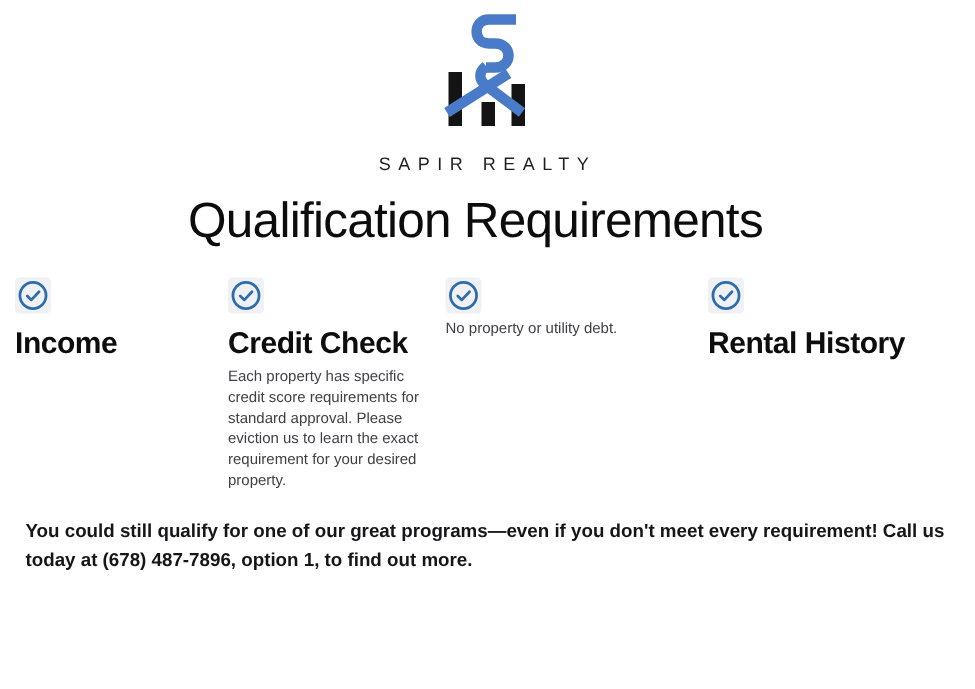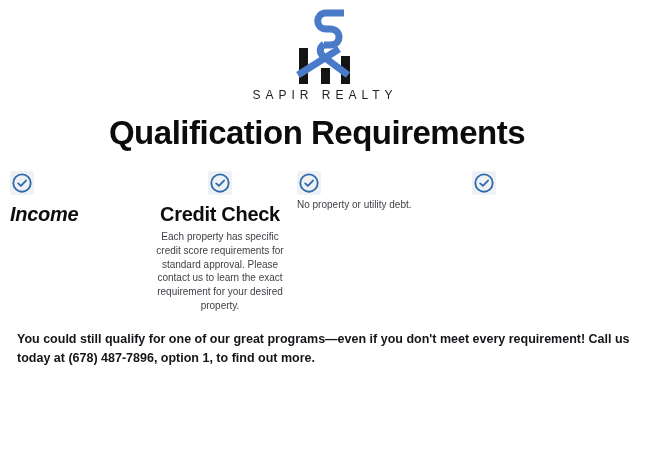--- a/index.html
+++ b/index.html
@@ -9,48 +9,48 @@
     overflow: hidden;
     font-family: "Liberation Sans", sans-serif;
     -webkit-font-smoothing: antialiased;
   }
   .page { width: 650px; height: 459px; position: relative; }
 
   
   .brand { padding-top: 8px; text-align: center; }
   .brand svg { display: block; margin: 0 auto; }
   .brand-name {
-    margin-top: 2px;
+    margin-top: 16px;
     font-size: 12px;
     letter-spacing: 5px;
     font-weight: 400;
     color: #1f1f1f;
   }
 
   
   h1.title {
     margin: 12px 16px 0 0;
     text-align: center;
     font-size: 33px;
-    font-weight: 700;
+    font-weight: 400;
     letter-spacing: -0.5px;
     color: #0c0c0c;
   }
 
   
   .cols {
     display: flex;
     align-items: flex-start;
     margin-top: 19px;
     padding: 0 8px 0 10px;
     gap: 9px;
   }
   .col { flex: 0 0 auto; }
-  .col-0 { width: 133px; font-style: italic; }
-  .col-1 { width: 136px; text-align: center; }
+  .col-0 { width: 133px; }
+  .col-1 { width: 136px; }
   .col-2 { width: 166px; }
   .col-3 { width: 172px; }
 
   .icon-tile {
     display: inline-flex;
     align-items: center;
     justify-content: center;
     width: 24px; height: 24px;
     background: #f0f1f4;
     border-radius: 3px;
@@ -116,39 +116,40 @@
     </section>
 
     <section class="col col-1">
       <span class="icon-tile">
         <svg width="22" height="22" viewBox="0 0 24 24">
           <circle cx="12" cy="12" r="9.5" fill="none" stroke="#2e6cab" stroke-width="2"></circle>
           <path d="M7.8 12.4 L10.8 15.2 L16.4 9.3" fill="none" stroke="#2e6cab" stroke-width="2" stroke-linecap="round" stroke-linejoin="round"></path>
         </svg>
       </span>
       <h2>Credit Check</h2>
-      <p>Each property has specific credit score requirements for standard approval. Please contact us to learn the exact requirement for your desired property.</p>
+      <p>Each property has specific credit score requirements for standard approval. Please eviction us to learn the exact requirement for your desired property.</p>
     </section>
 
     <section class="col col-2">
       <span class="icon-tile">
         <svg width="22" height="22" viewBox="0 0 24 24">
           <circle cx="12" cy="12" r="9.5" fill="none" stroke="#2e6cab" stroke-width="2"></circle>
           <path d="M7.8 12.4 L10.8 15.2 L16.4 9.3" fill="none" stroke="#2e6cab" stroke-width="2" stroke-linecap="round" stroke-linejoin="round"></path>
         </svg>
       </span>
       <p>No property or utility debt.</p>
     </section>
 
     <section class="col col-3">
       <span class="icon-tile">
         <svg width="22" height="22" viewBox="0 0 24 24">
           <circle cx="12" cy="12" r="9.5" fill="none" stroke="#2e6cab" stroke-width="2"></circle>
           <path d="M7.8 12.4 L10.8 15.2 L16.4 9.3" fill="none" stroke="#2e6cab" stroke-width="2" stroke-linecap="round" stroke-linejoin="round"></path>
         </svg>
       </span>
+      <h2>Rental History</h2>
     </section>
 
   </main>
 
   <p class="note">You could still qualify for one of our great programs—even if you don't meet every requirement! Call us today at (678) 487-7896, option 1, to find out more.</p>
 
 </div>
 
 </body></html>

